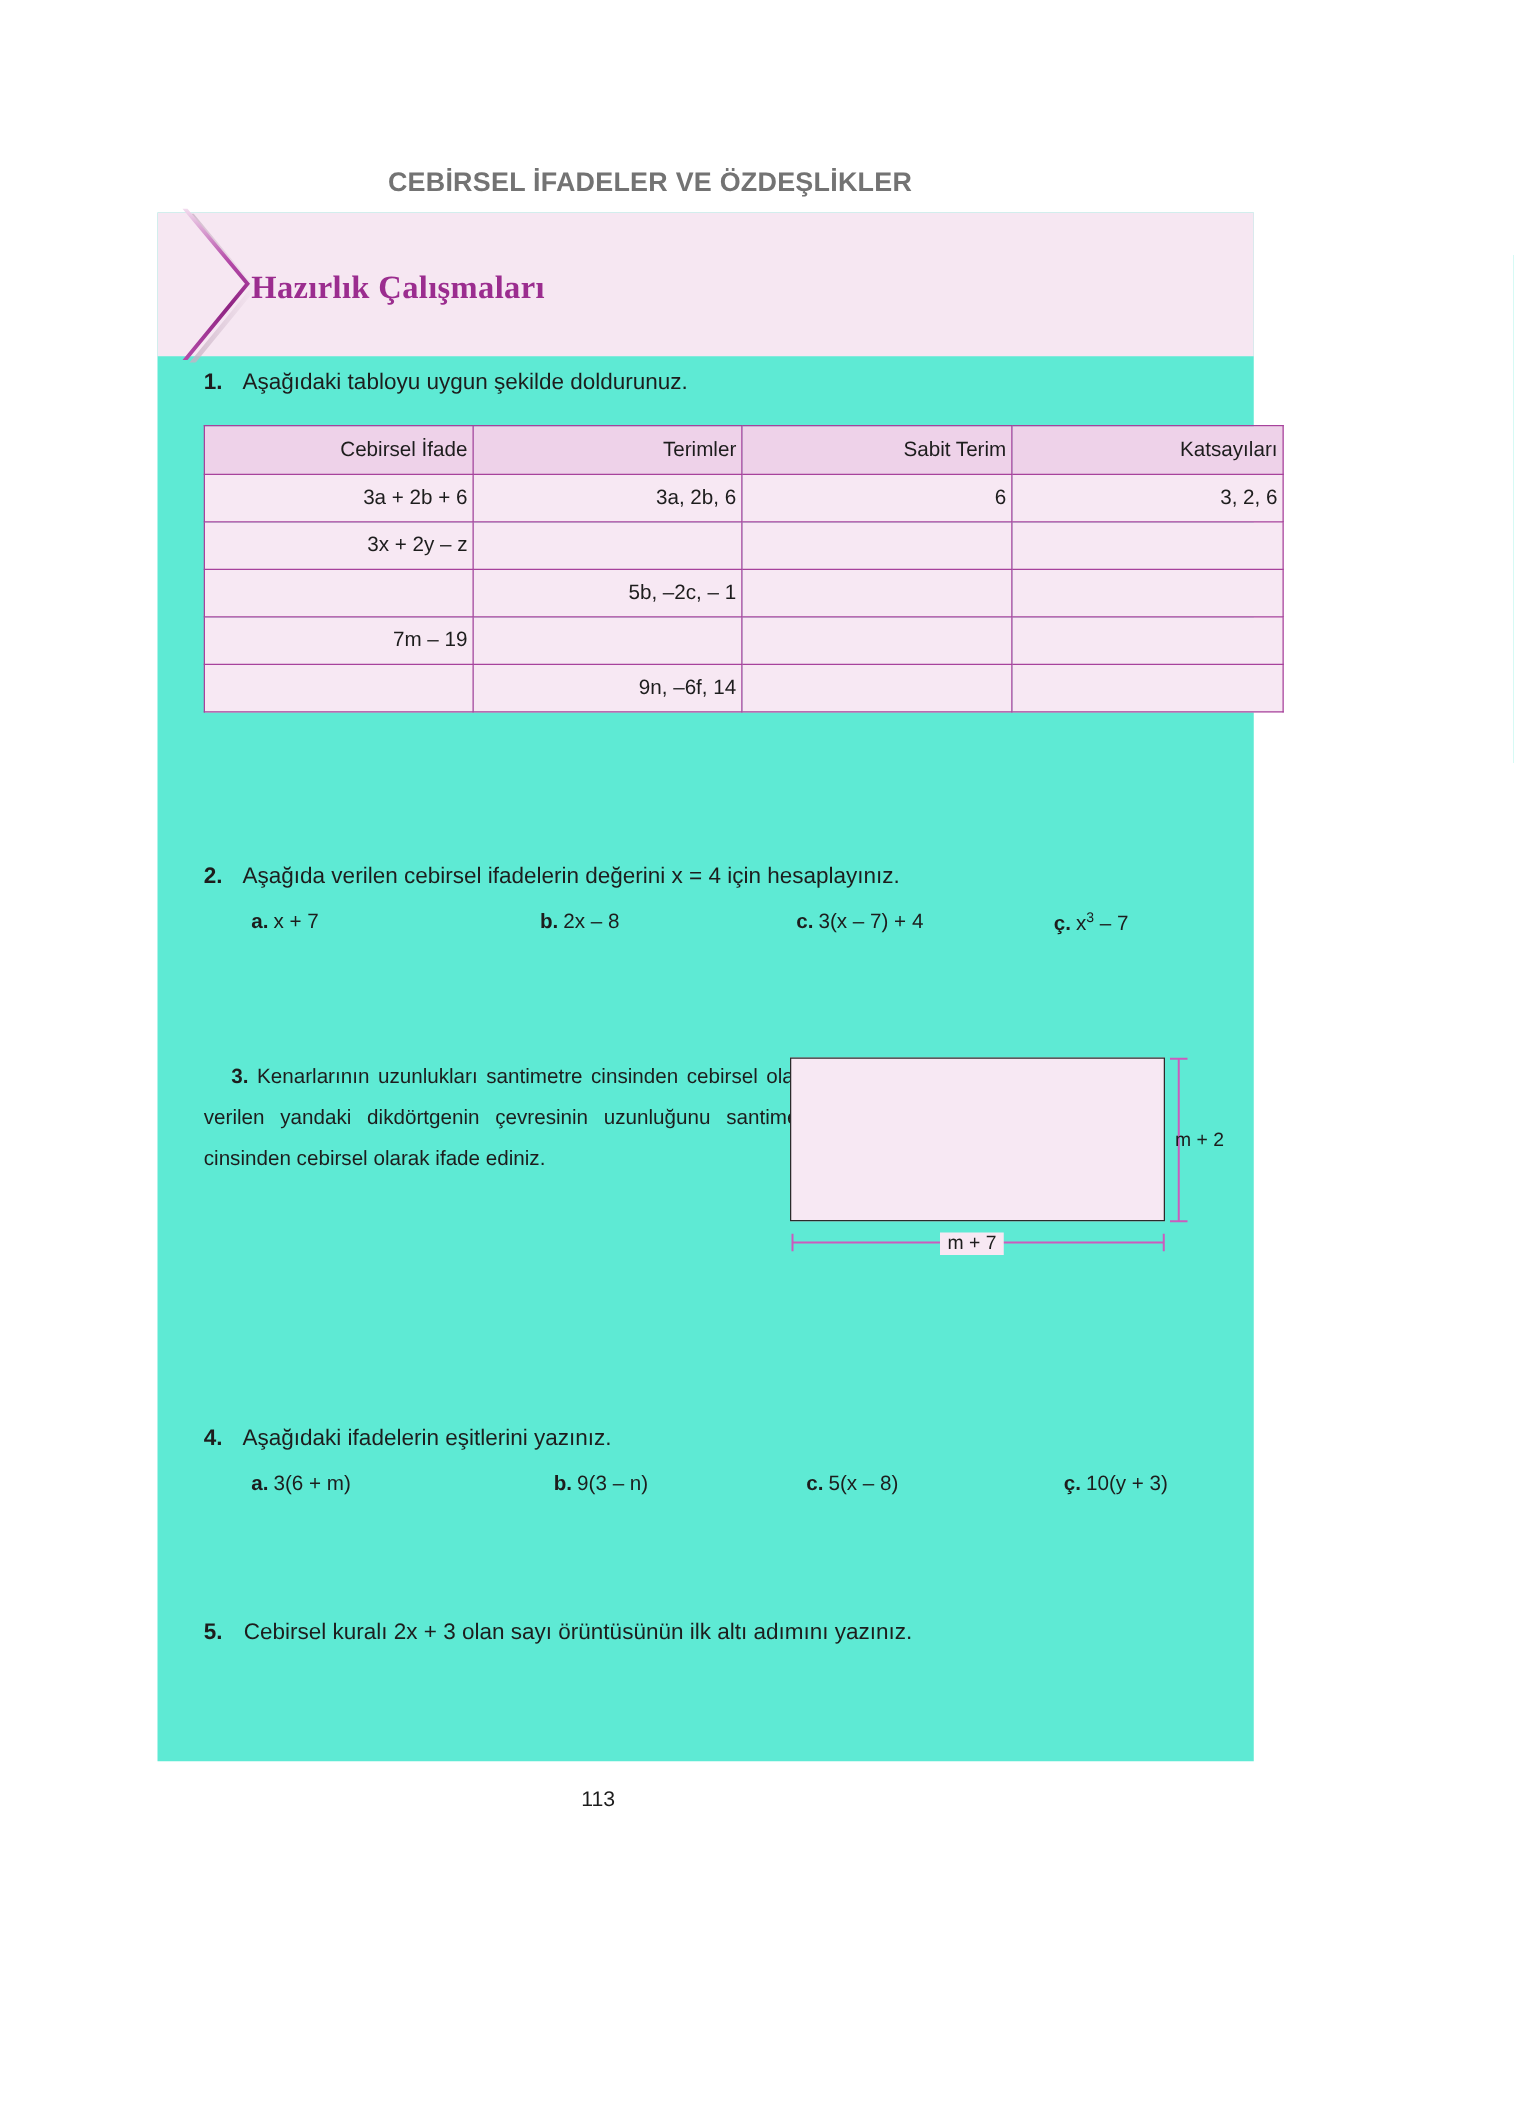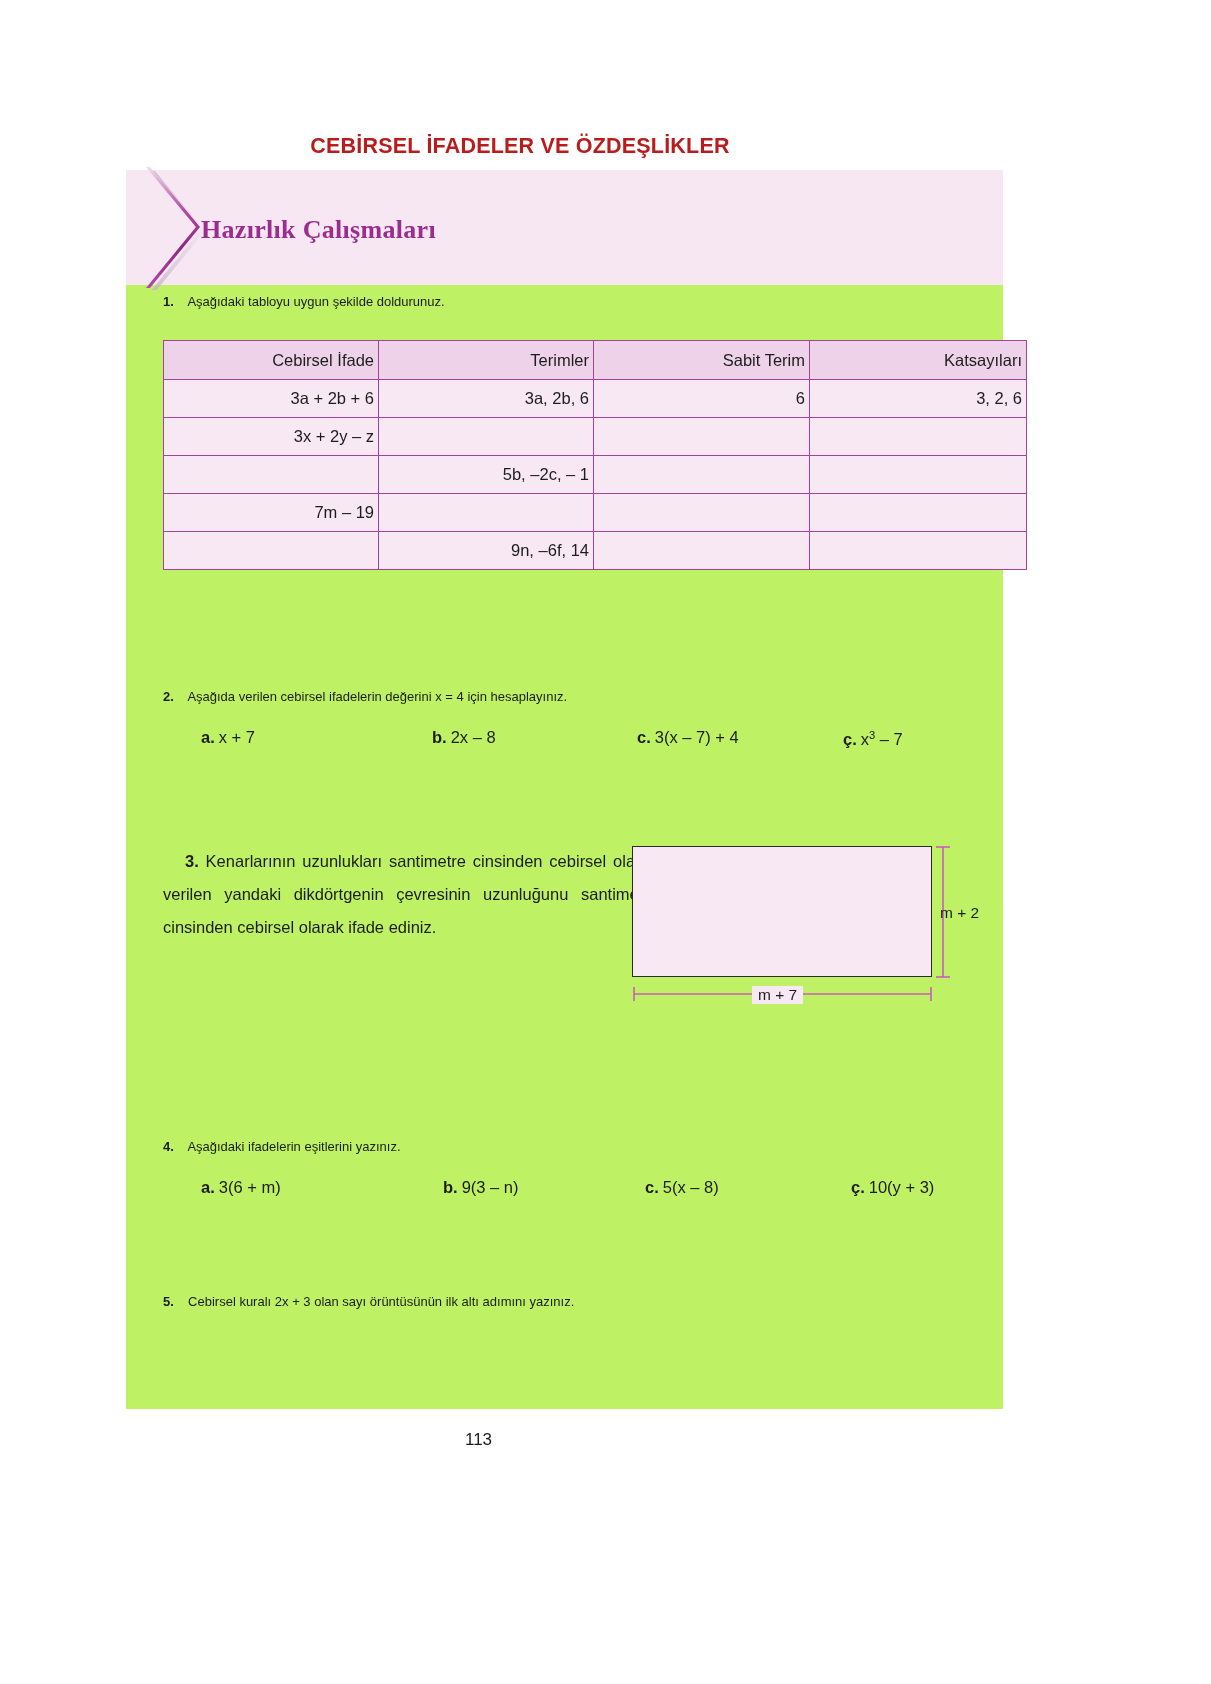--- a/index.html
+++ b/index.html
@@ -15,34 +15,34 @@
     overflow: hidden;
   }
 
   
   .page-title {
     position: absolute;
     top: 134px;
     left: 0;
     width: 1040px;
     text-align: center;
-    color: #b91c1c;
+    color: #737373;
     font-weight: bold;
     font-size: 21.5px;
     letter-spacing: 0.2px;
   }
 
   
   .panel {
     position: absolute;
     left: 126px;
     top: 170px;
     width: 877px;
     height: 1239px;
-    background: #bef264;
+    background: #5eead4;
   }
 
   
   .panel-top-wash {
     position: absolute;
     left: 0;
     top: 0;
     width: 877px;
     height: 115px;
     background: #f6e7f2;
@@ -65,21 +65,21 @@
     color: #9b2d8f;
     font-family: "Liberation Serif", serif;
     font-weight: bold;
     font-size: 26px;
     letter-spacing: 0.3px;
   }
 
   
   .q {
     position: absolute;
-    font-size: 13px;
+    font-size: 18px;
     color: #1d1d1d;
     line-height: 1.5;
   }
   .q .num {
     font-weight: bold;
   }
 
   
   .tbl-wrap {
     position: absolute;

